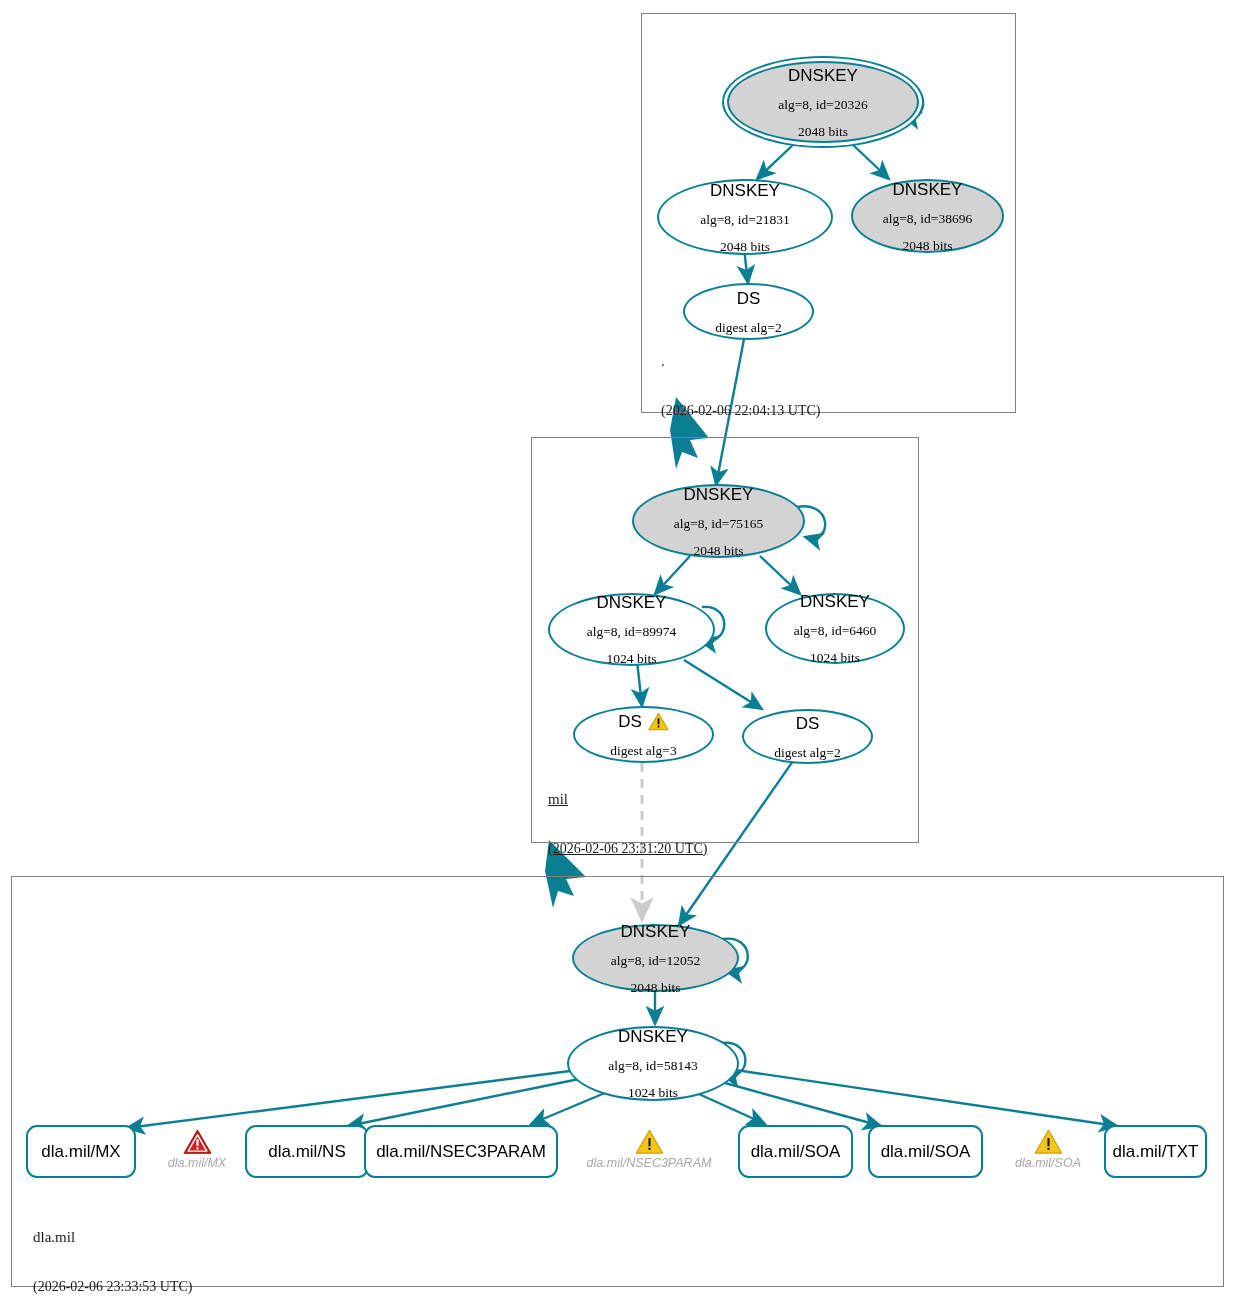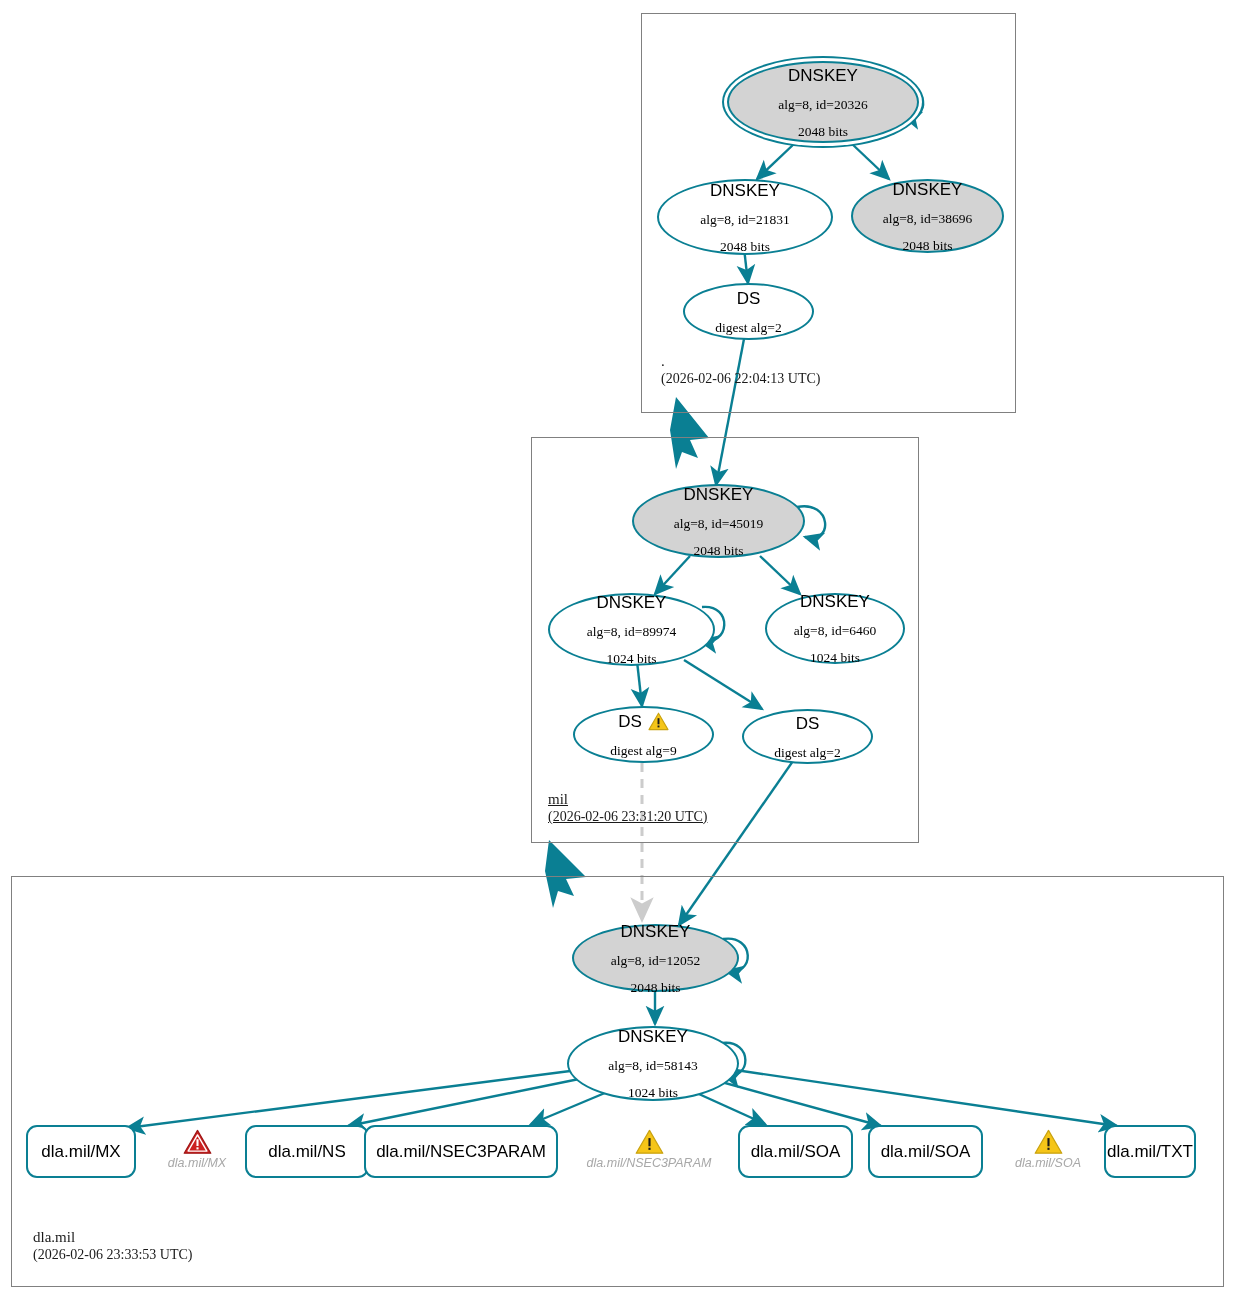--- a/index.html
+++ b/index.html
@@ -2,21 +2,21 @@
 <html><head>
 <meta charset="utf-8">
 <style>
   html,body{margin:0;padding:0;background:#ffffff;}
   body{width:1235px;height:1299px;position:relative;font-family:"Liberation Sans",sans-serif;overflow:hidden;}
   #canvas{position:absolute;left:0;top:0;width:1235px;height:1299px;}
   svg.layer{position:absolute;left:0;top:0;width:1235px;height:1299px;}
   .zonebox{position:absolute;border:1px solid #808080;background:transparent;box-sizing:border-box;}
   .zonelabel{position:absolute;font-family:"Liberation Serif",serif;color:#1a1a1a;white-space:nowrap;}
   .zonelabel .zname{font-size:15px;display:block;line-height:18px;}
-  .zonelabel .ztime{font-size:14px;display:block;line-height:18px;}
+  .zonelabel .ztime{font-size:14px;display:block;line-height:18px;margin-top:32px;}
   .node{position:absolute;box-sizing:border-box;display:flex;flex-direction:column;align-items:center;justify-content:center;text-align:center;}
   .ell{border:2px solid #0a7f93;border-radius:50%;background:#ffffff;}
   .ell.gray{background:#d3d3d3;}
   .ell.anchor{box-shadow:0 0 0 3px #ffffff, 0 0 0 5px #0a7f93;}
   .rrset{border:2px solid #0a7f93;border-radius:11px;background:#ffffff;}
   .t1{font-family:"Liberation Sans",sans-serif;font-size:17px;color:#000;line-height:19px;}
   .t2{font-family:"Liberation Serif",serif;font-size:13.5px;color:#000;line-height:15px;margin-top:12px;}
   .rrlabel{font-family:"Liberation Sans",sans-serif;font-size:17px;color:#000;}
   .alertwrap{position:absolute;display:flex;flex-direction:column;align-items:center;}
   .alerttext{font-family:"Liberation Sans",sans-serif;font-style:italic;font-size:12.5px;color:#a8a8a8;margin-top:1px;white-space:nowrap;}
@@ -120,21 +120,21 @@
     <div class="t2">2048 bits</div>
   </div>
 
   <div class="node ell" style="left:683px;top:283px;width:131px;height:57px;">
     <div class="t1">DS</div>
     <div class="t2">digest alg=2</div>
   </div>
 
   <div class="node ell gray" style="left:632px;top:484px;width:173px;height:74px;">
     <div class="t1">DNSKEY</div>
-    <div class="t2">alg=8, id=45019</div>
+    <div class="t2">alg=8, id=75165</div>
     <div class="t2">2048 bits</div>
   </div>
 
   <div class="node ell" style="left:548px;top:593px;width:167px;height:73px;">
     <div class="t1">DNSKEY</div>
     <div class="t2">alg=8, id=89974</div>
     <div class="t2">1024 bits</div>
   </div>
 
   <div class="node ell" style="left:765px;top:593px;width:140px;height:71px;">
@@ -147,21 +147,21 @@
     <div class="dsrow">
       <span class="t1">DS</span>
       <span style="display:inline-flex;">
         <svg width="21" height="19" viewBox="0 0 21 19" aria-hidden="true">
           <path d="M10.5,1.2 L20,17.6 L1,17.6 Z" fill="#f5c518" stroke="#c9a20f" stroke-width="1.1" stroke-linejoin="round"></path>
           <rect x="9.55" y="6.2" width="1.9" height="6.1" fill="#1a1a1a"></rect>
           <rect x="9.55" y="13.5" width="1.9" height="1.9" fill="#1a1a1a"></rect>
         </svg>
       </span>
     </div>
-    <div class="t2">digest alg=9</div>
+    <div class="t2">digest alg=3</div>
   </div>
 
   <div class="node ell" style="left:742px;top:709px;width:131px;height:55px;">
     <div class="t1">DS</div>
     <div class="t2">digest alg=2</div>
   </div>
 
   <div class="node ell gray" style="left:572px;top:924px;width:167px;height:68px;">
     <div class="t1">DNSKEY</div>
     <div class="t2">alg=8, id=12052</div>
@@ -182,21 +182,21 @@
   </div>
   <div class="node rrset" style="left:364px;top:1125px;width:194px;height:53px;">
     <span class="rrlabel">dla.mil/NSEC3PARAM</span>
   </div>
   <div class="node rrset" style="left:738px;top:1125px;width:115px;height:53px;">
     <span class="rrlabel">dla.mil/SOA</span>
   </div>
   <div class="node rrset" style="left:868px;top:1125px;width:115px;height:53px;">
     <span class="rrlabel">dla.mil/SOA</span>
   </div>
-  <div class="node rrset" style="left:1104px;top:1125px;width:92px;height:53px;">
+  <div class="node rrset" style="left:1104px;top:1125px;width:103px;height:53px;">
     <span class="rrlabel">dla.mil/TXT</span>
   </div>
 
   <div class="alertwrap" style="left:150px;top:1129px;width:94px;">
     <span style="display:inline-flex;">
       <svg width="29" height="26" viewBox="0 0 29 26" aria-hidden="true">
         <path d="M14.5,1.4 L27.8,24.2 L1.2,24.2 Z" fill="#cc2222" stroke="#9e1515" stroke-width="1.2" stroke-linejoin="round"></path>
         <path d="M14.5,5.9 L23.9,22.1 L5.1,22.1 Z" fill="none" stroke="#ffffff" stroke-width="1.4" stroke-linejoin="round"></path>
         <rect x="13.45" y="10.2" width="2.1" height="6.8" fill="#ffffff"></rect>
         <rect x="13.45" y="18.3" width="2.1" height="2.1" fill="#ffffff"></rect>

